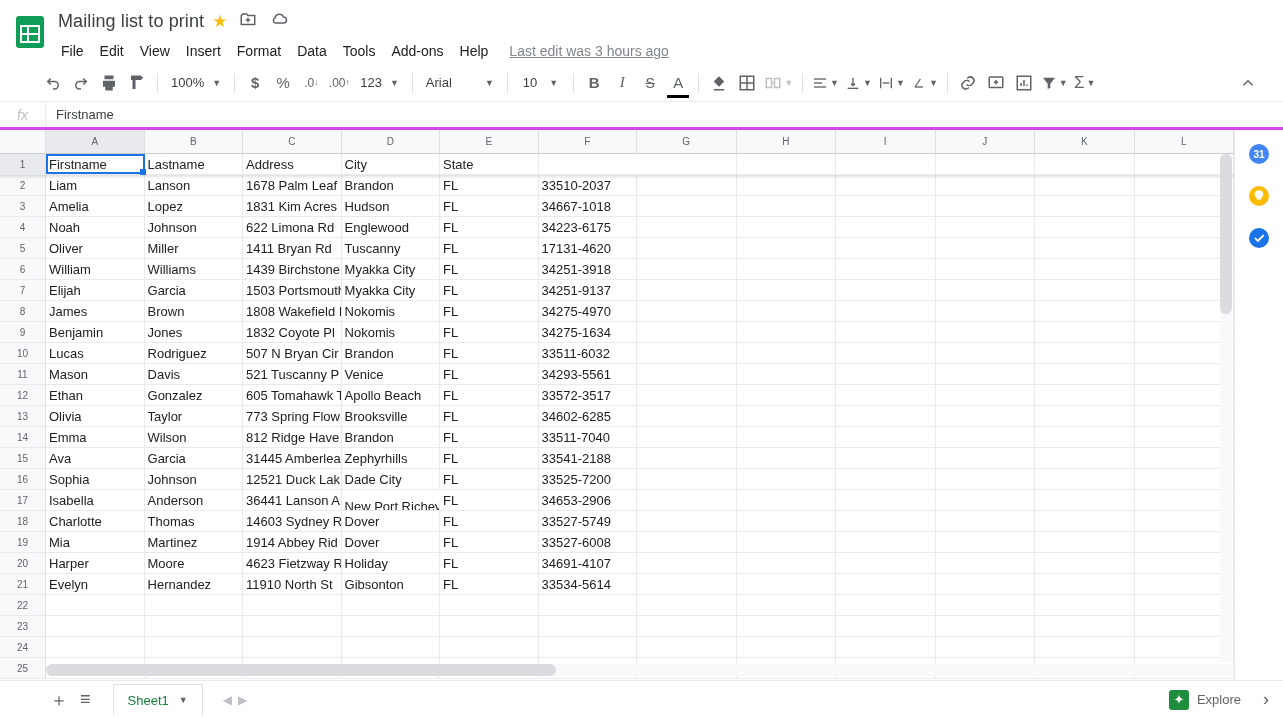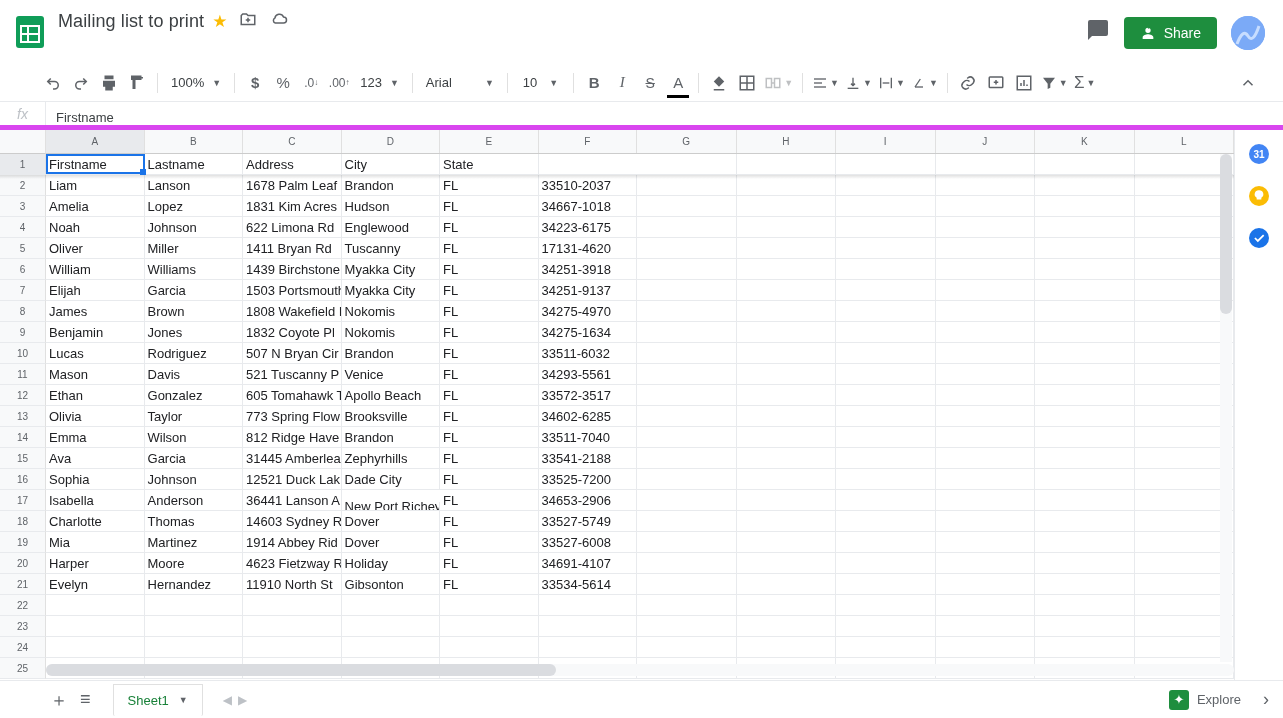--- a/index.html
+++ b/index.html
@@ -21,21 +21,21 @@
   .share-btn { background: #1e8e3e; color: #fff; border: none; border-radius: 4px; padding: 8px 16px; font-size: 14px; font-weight: 500; cursor: pointer; display: flex; align-items: center; gap: 8px; }
   .avatar { width: 34px; height: 34px; border-radius: 50%; background: linear-gradient(135deg,#8ab4f8 0%,#7baaf7 50%,#6aa0f5 100%); cursor: pointer; display:flex; align-items:center; justify-content:center; }
   .avatar svg { width:34px; height:34px; }
   .toolbar { display: flex; align-items: center; height: 38px; border-bottom: 1px solid #e8eaed; padding: 0 22px 0 40px; gap: 2px; position:relative;}
   .tbtn { min-width: 26px; height: 26px; display: flex; align-items: center; justify-content: center; color: #5f6368; cursor: pointer; border-radius: 2px; padding: 0 2px; }
   .sep { width: 1px; height: 20px; background: #e0e0e0; margin: 0 5px; }
   .chev { margin-left: 2px; color: #5f6368; font-size: 9px; }
   .zoom-box, .font-box { display:flex; align-items:center; gap:6px; cursor:pointer; padding:0 6px; }
   .font-size-box { display:flex; align-items:center; gap:10px; cursor:pointer; padding:0 8px;}
   .toolbar-right { margin-left:auto; }
-  .fx-bar { display: flex; align-items: flex-end; height: 28px; border-bottom: 5px solid #d946ef; }
+  .fx-bar { display: flex; align-items: center; height: 28px; border-bottom: 3px solid #d946ef; }
   .fx-label { width: 46px; text-align: center; color: #bdc1c6; font-style: italic; font-size: 14px; border-right: 1px solid #e8eaed; height: 100%; display:flex; align-items:center; justify-content:center; }
   .fx-input { flex:1; padding: 0 10px; font-size: 13px; color:#3c4043; }
 
   .workspace { display:flex; height: calc(718px - 64px - 38px - 28px - 38px); }
   .sheet-outer { position: relative; flex:1; overflow:hidden; border-right:1px solid #e8eaed; }
   .side-panel { width:48px; display:flex; flex-direction:column; align-items:center; gap:22px; padding-top:14px; }
   .side-icon { width:20px; height:20px; cursor:pointer; border-radius:50%; display:flex; align-items:center; justify-content:center; font-size:14px; }
   .side-cal { background:#4285f4; color:#fff; font-size:10px; font-weight:bold; }
   .side-keep { background:#fbbc04; color:#fff; }
   .side-tasks { background:#1a73e8; color:#fff; }
@@ -94,38 +94,32 @@
       <div class="title-icons">
         <span class="ic"><svg width="18" height="18" viewBox="0 0 24 24" fill="none" stroke="#5f6368" stroke-width="2">
               <path d="M3 6l2-2h5l2 2h9v12H3z"></path>
               <path d="M12 9v6m-3-3h6"></path>
             </svg></span>
         <span class="ic"><svg width="20" height="18" viewBox="0 0 24 24" fill="none" stroke="#5f6368" stroke-width="2">
               <path d="M18 16a4 4 0 0 0 0-8 6 6 0 0 0-11.5 1.5A3.5 3.5 0 0 0 7 16h11z"></path>
             </svg></span>
       </div>
     </div>
-  </div>
-  <div class="header-right">
-    <span class="comments-btn"><svg width="24" height="24" viewBox="0 0 24 24" fill="#5f6368">
-          <path d="M20 2H4a2 2 0 0 0-2 2v18l4-4h14a2 2 0 0 0 2-2V4a2 2 0 0 0-2-2z"></path>
-        </svg></span>
-    <button class="share-btn">
-      <svg width="16" height="16" viewBox="0 0 24 24" fill="#fff">
-          <path d="M12 12a4 4 0 1 0-4-4 4 4 0 0 0 4 4zm0 2c-3 0-8 1.5-8 4.5V21h16v-2.5c0-3-5-4.5-8-4.5z"></path>
-          <path d="M15 4l-4 0m2-2v4" stroke="#1e8e3e"></path>
-        </svg>
-      <span>Share</span>
-    </button>
-    <span class="avatar">
-      <svg viewBox="0 0 34 34">
-          <circle cx="17" cy="17" r="17" fill="#7baaf7"></circle>
-          <path d="M6 28 Q12 12 17 20 Q22 28 28 10" stroke="#c7ddff" stroke-width="3" fill="none"></path>
-        </svg>
-    </span>
+    <div class="menubar">
+      <span class="menu-item">File</span>
+      <span class="menu-item">Edit</span>
+      <span class="menu-item">View</span>
+      <span class="menu-item">Insert</span>
+      <span class="menu-item">Format</span>
+      <span class="menu-item">Data</span>
+      <span class="menu-item">Tools</span>
+      <span class="menu-item">Add-ons</span>
+      <span class="menu-item">Help</span>
+      <span class="last-edit">Last edit was 3 hours ago</span>
+    </div>
   </div>
 </div>
 
 <div class="toolbar">
   <span class="tbtn">
       <svg width="18" height="18" viewBox="0 0 24 24" fill="none" stroke="#5f6368" stroke-width="2">
         <path d="M9 14l-4-4 4-4"></path>
         <path d="M5 10h9a5 5 0 0 1 0 10h-2"></path>
       </svg>
     </span>

